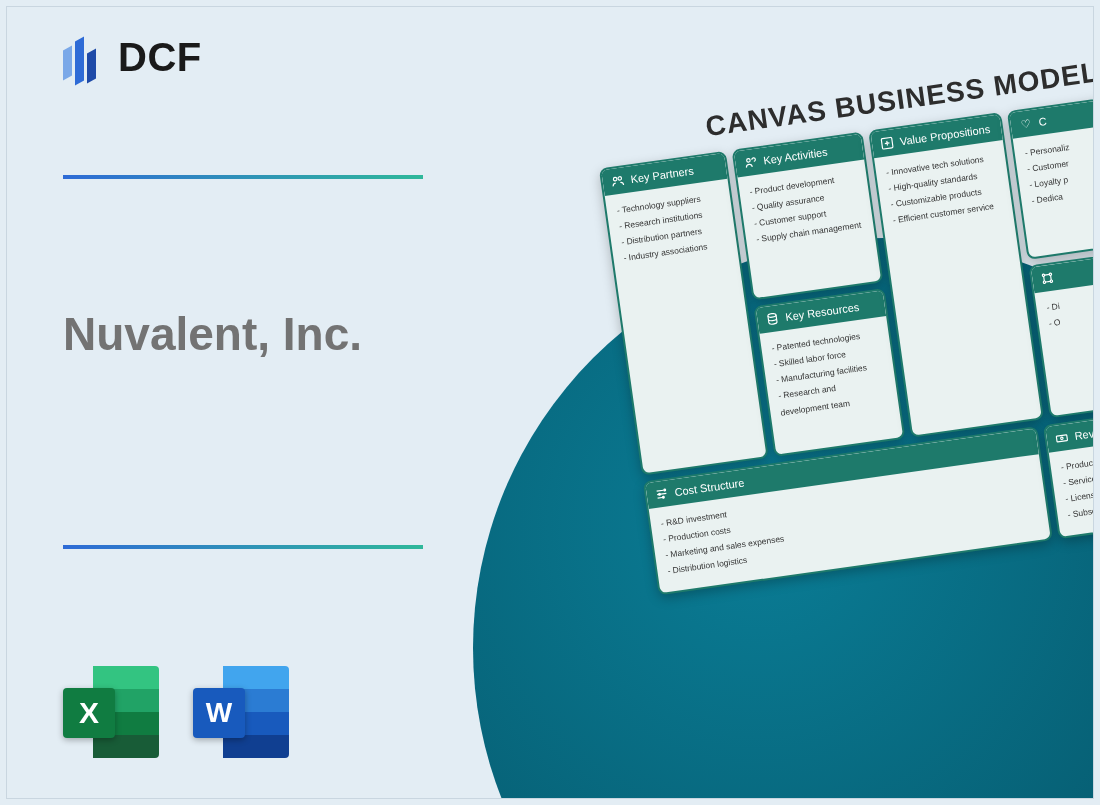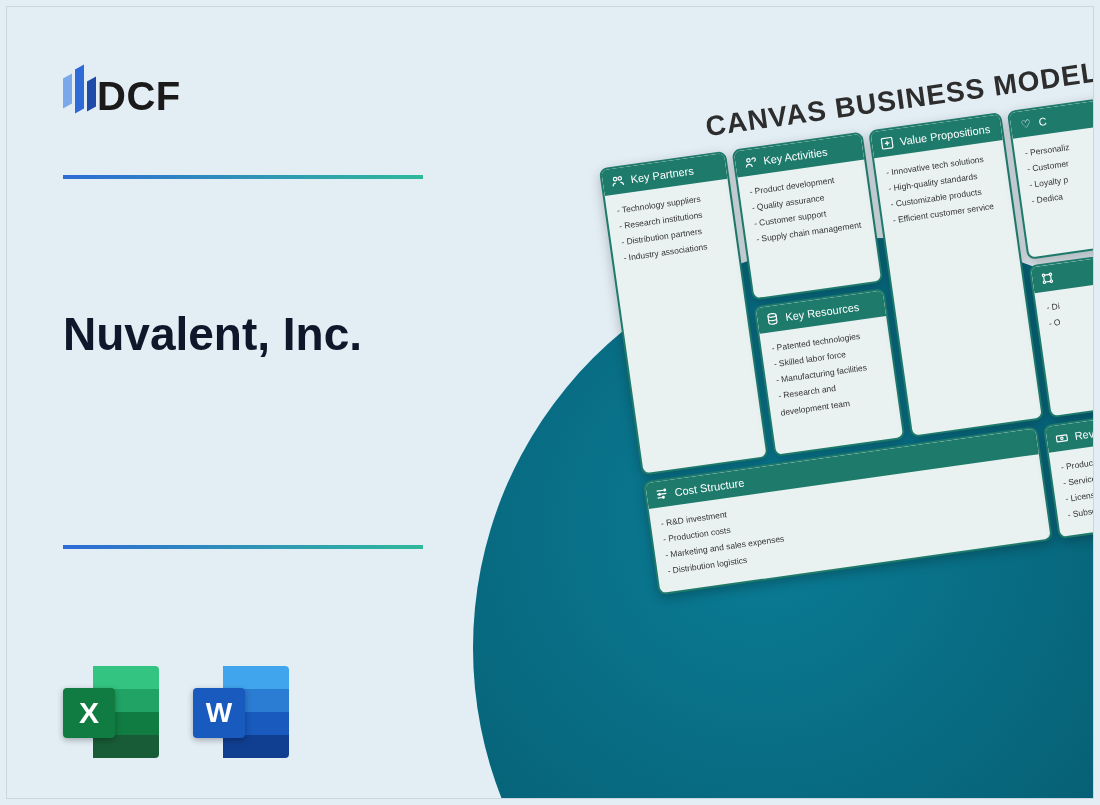--- a/index.html
+++ b/index.html
@@ -13,25 +13,25 @@
   }
   .frame {
     position: absolute;
     inset: 6px;
     border: 1px solid #c9d6e0;
     background: #e3edf4;
     overflow: hidden;
   }
   .logo {
     position: absolute;
-    top: 56px;
+    top: 28px;
     left: 56px;
     display: flex;
-    align-items: flex-end;
-    gap: 1px;
+    align-items: flex-start;
+    gap: 22px;
   }
   .logo-bars {
     display: flex;
     align-items: center;
     gap: 3px;
     height: 56px;
   }
   .logo-bar { width: 9px; background: #2e6bd6; transform: skewY(-28deg); }
   .logo-bar.b1 { height: 30px; background: #7aa8e8; }
   .logo-bar.b2 { height: 44px; background: #2e6bd6; margin-top: -4px; }
@@ -50,21 +50,21 @@
     background: linear-gradient(90deg, #2e6bd6 0%, #2fb89a 100%);
   }
   .divider.top { top: 168px; }
   .divider.bottom { top: 538px; }
   .title {
     position: absolute;
     top: 300px;
     left: 56px;
     font-size: 46px;
     font-weight: 700;
-    color: #0f172a;
+    color: #737373;
     line-height: 1.2;
   }
   .file-icons {
     position: absolute;
     bottom: 40px;
     left: 56px;
     display: flex;
     gap: 34px;
     align-items: center;
   }

